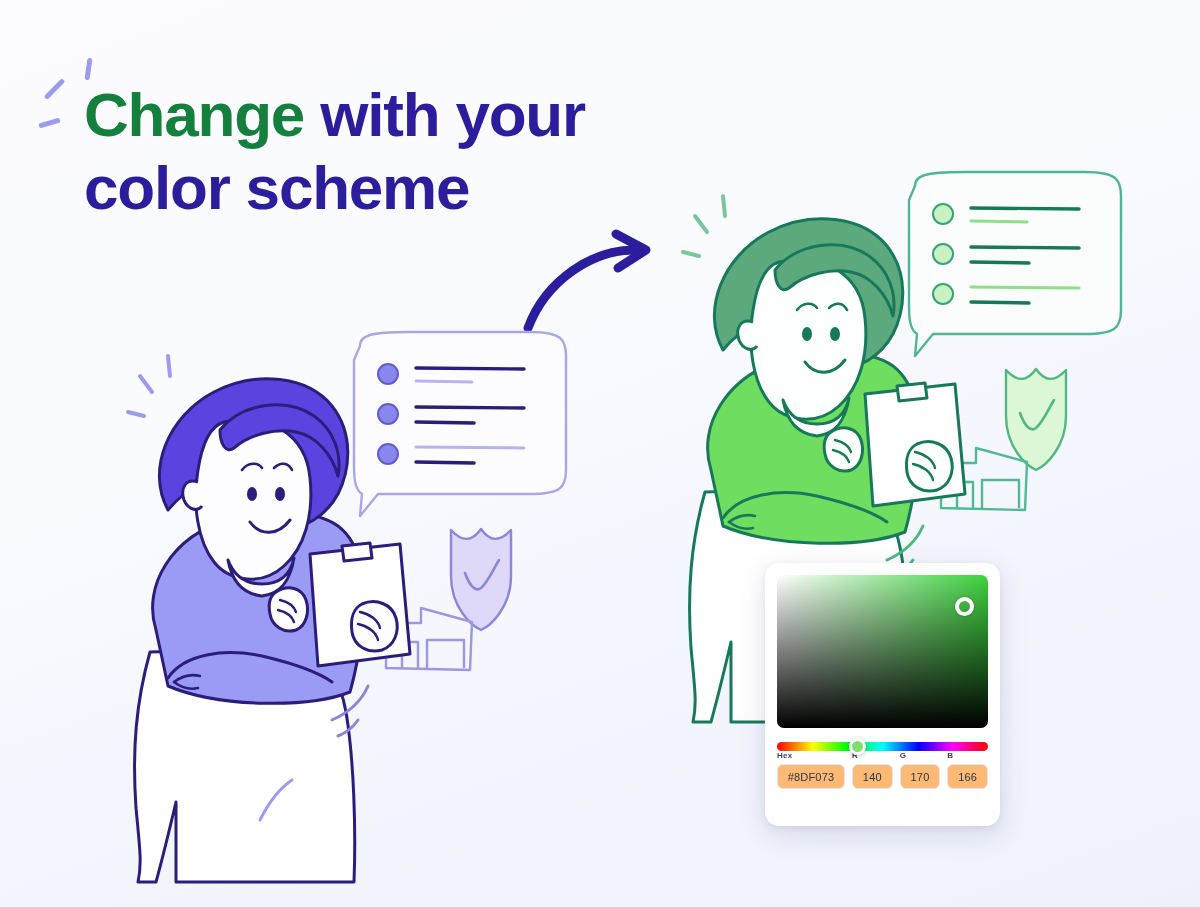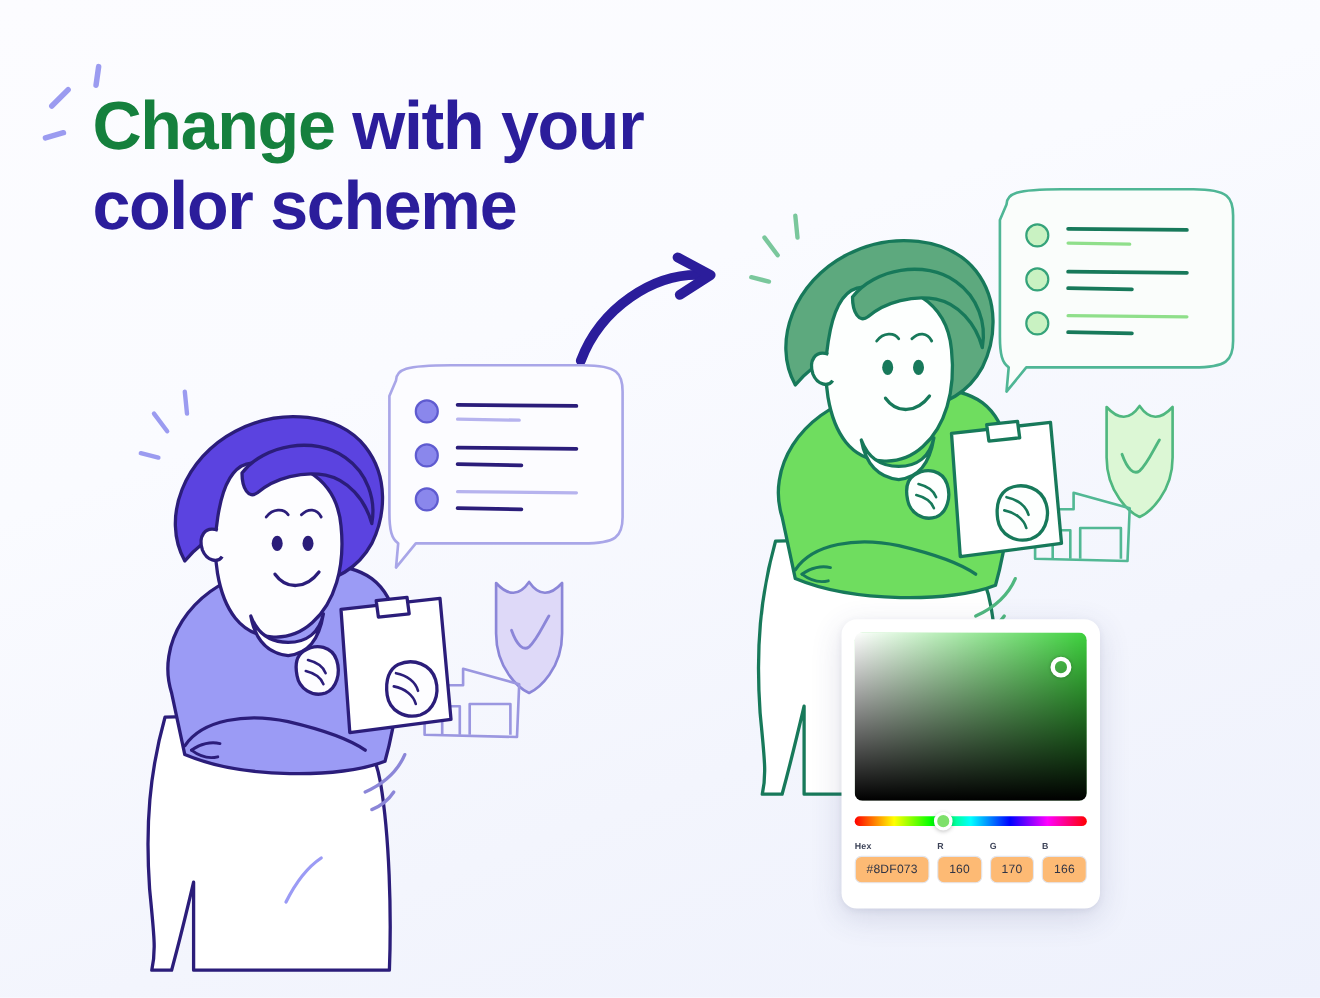--- a/index.html
+++ b/index.html
@@ -93,21 +93,20 @@
     width: 17px; height: 17px;
     border-radius: 50%;
     background: #7ee06a;
     border: 3px solid #ffffff;
     box-shadow: 0 1px 4px rgba(0,0,0,0.25);
     box-sizing: border-box;
   }
   #fields {
     display: flex;
     gap: 7px;
-    margin-top: 14px;
     width: 211px;
   }
   .field-hex { flex: 0 0 68px; }
   .field-ch  { flex: 1 1 0; }
   .field-label {
     font-size: 8px;
     font-weight: 700;
     color: #3c4257;
     margin-bottom: 4px;
     letter-spacing: 0.2px;
@@ -324,21 +323,21 @@
   <div id="hue-slider">
     <div id="hue-handle"></div>
   </div>
   <div id="fields">
     <div class="field-hex">
       <div class="field-label">Hex</div>
       <div class="field-box">#8DF073</div>
     </div>
     <div class="field-ch">
       <div class="field-label">R</div>
-      <div class="field-box">160</div>
+      <div class="field-box">140</div>
     </div>
     <div class="field-ch">
       <div class="field-label">G</div>
       <div class="field-box">170</div>
     </div>
     <div class="field-ch">
       <div class="field-label">B</div>
       <div class="field-box">166</div>
     </div>
   </div>

